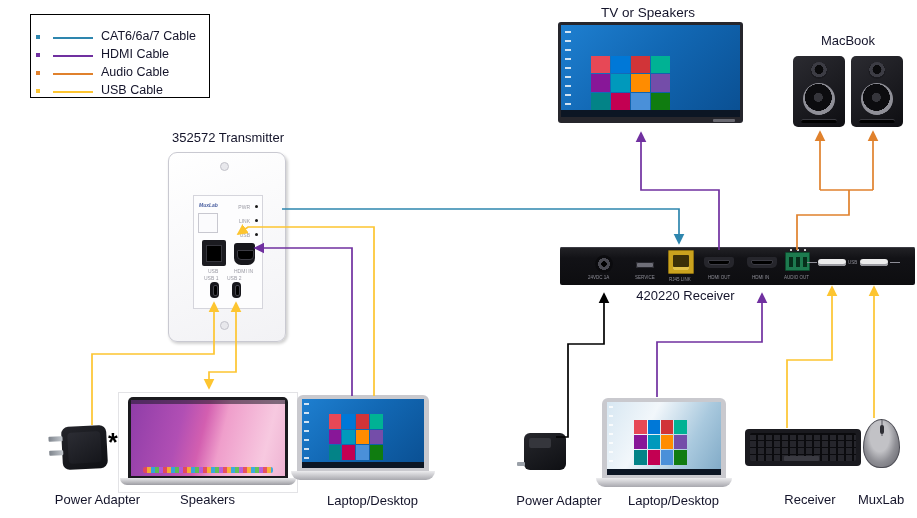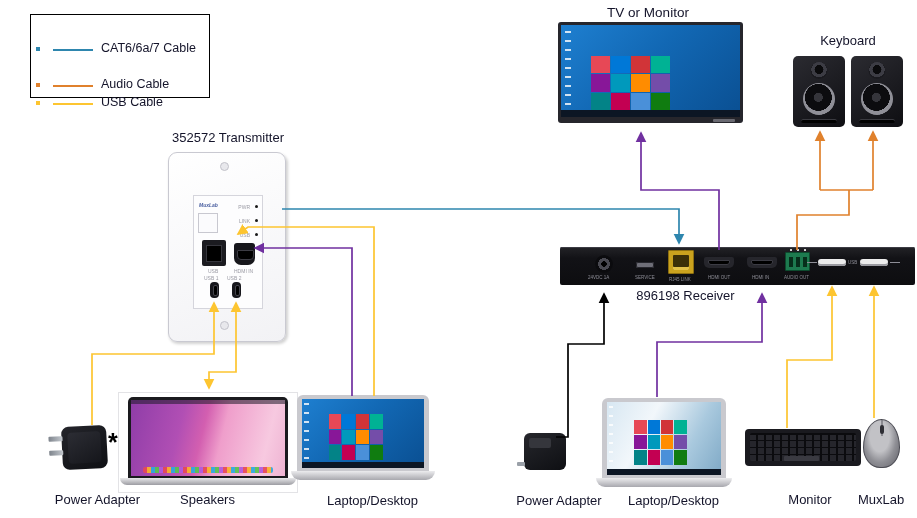--- a/index.html
+++ b/index.html
@@ -2,21 +2,21 @@
 <html style="--c-cat: #2e86ae; --c-hdmi: #7030a0; --c-audio: #e0812c; --c-usb: #fdc530; --c-power: #000000;"><head>
 <meta charset="utf-8">
 <style>
   html,body{margin:0;padding:0;}
   body{width:917px;height:518px;background:#ffffff;font-family:"Liberation Sans",sans-serif;color:#1c1c2e;position:relative;overflow:hidden;}
   #canvas{position:absolute;inset:0;width:917px;height:518px;}
   .lbl{position:absolute;font-size:13px;color:#14142a;text-align:center;white-space:nowrap;}
 
   
   .legend{position:absolute;left:30px;top:14px;width:180px;height:84px;border:1.6px solid #000;background:#fff;box-sizing:border-box;}
-  .legend-row{position:absolute;left:0;width:100%;height:18px;margin-top:12px;}
+  .legend-row{position:absolute;left:0;width:100%;height:18px;}
   .legend-bullet{position:absolute;left:5px;top:6px;width:4px;height:4px;}
   .legend-line{position:absolute;left:22px;top:8px;width:40px;height:2.4px;}
   .legend-text{position:absolute;left:70px;top:0;font-size:12.5px;color:#14142a;white-space:nowrap;}
   .c-cat{background:var(--c-cat);} .c-hdmi{background:var(--c-hdmi);}
   .c-audio{background:var(--c-audio);} .c-usb{background:var(--c-usb);}
 
   
   .tv{position:absolute;left:558px;top:22px;width:185px;height:101px;background:#26262c;border-radius:3px;padding:3px 3px 6px 3px;box-sizing:border-box;}
   .screen{position:relative;width:100%;height:100%;overflow:hidden;background:linear-gradient(135deg,#1e7fd0 0%,#1268b4 45%,#0a4f92 100%);}
   .win-sidebar{position:absolute;left:2%;top:6%;width:3.5%;height:88%;background:repeating-linear-gradient(180deg,rgba(255,255,255,.8) 0 2px,transparent 2px 9px);}
@@ -107,42 +107,47 @@
 <body>
 
 <div id="canvas">
 
   <div class="legend">
     <div class="legend-row" style="top:14px">
       <span class="legend-bullet c-cat"></span>
       <span class="legend-line c-cat"></span>
       <span class="legend-text">CAT6/6a/7 Cable</span>
     </div>
+    <div class="legend-row" style="top:32px">
+      <span class="legend-bullet c-hdmi"></span>
+      <span class="legend-line c-hdmi"></span>
+      <span class="legend-text">HDMI Cable</span>
+    </div>
     <div class="legend-row" style="top:68px">
       <span class="legend-bullet c-usb"></span>
       <span class="legend-line c-usb"></span>
       <span class="legend-text">USB Cable</span>
     </div>
     <div class="legend-row" style="top:50px">
       <span class="legend-bullet c-audio"></span>
       <span class="legend-line c-audio"></span>
       <span class="legend-text">Audio Cable</span>
     </div>
   </div>
 
-  <div class="lbl" style="left:573px;top:5px;width:150px;font-size:13.5px">TV or Monitor</div>
-  <div class="lbl" style="left:798px;top:33px;width:100px">Keyboard</div>
+  <div class="lbl" style="left:573px;top:5px;width:150px;font-size:13.5px">TV or Speakers</div>
+  <div class="lbl" style="left:798px;top:33px;width:100px">MacBook</div>
   <div class="lbl" style="left:148px;top:130px;width:160px">352572 Transmitter</div>
-  <div class="lbl" style="left:608px;top:288px;width:155px">896198 Receiver</div>
+  <div class="lbl" style="left:608px;top:288px;width:155px">420220 Receiver</div>
   <div class="lbl" style="left:40px;top:492px;width:115px">Power Adapter</div>
   <div class="lbl" style="left:160px;top:492px;width:95px">Speakers</div>
   <div class="lbl" style="left:305px;top:493px;width:135px">Laptop/Desktop</div>
   <div class="lbl" style="left:500px;top:493px;width:118px">Power Adapter</div>
   <div class="lbl" style="left:606px;top:493px;width:135px">Laptop/Desktop</div>
-  <div class="lbl" style="left:765px;top:492px;width:90px">Monitor</div>
+  <div class="lbl" style="left:765px;top:492px;width:90px">Receiver</div>
   <div class="lbl" style="left:846px;top:492px;width:70px">MuxLab</div>
 
   <div class="tv">
     <div class="screen">
       <div class="win-sidebar"></div>
       <div class="tiles">
           <span style="background: rgb(231, 72, 86);"></span>
           <span style="background: rgb(0, 120, 215);"></span>
           <span style="background: rgb(209, 52, 56);"></span>
           <span style="background: rgb(0, 178, 148);"></span>

